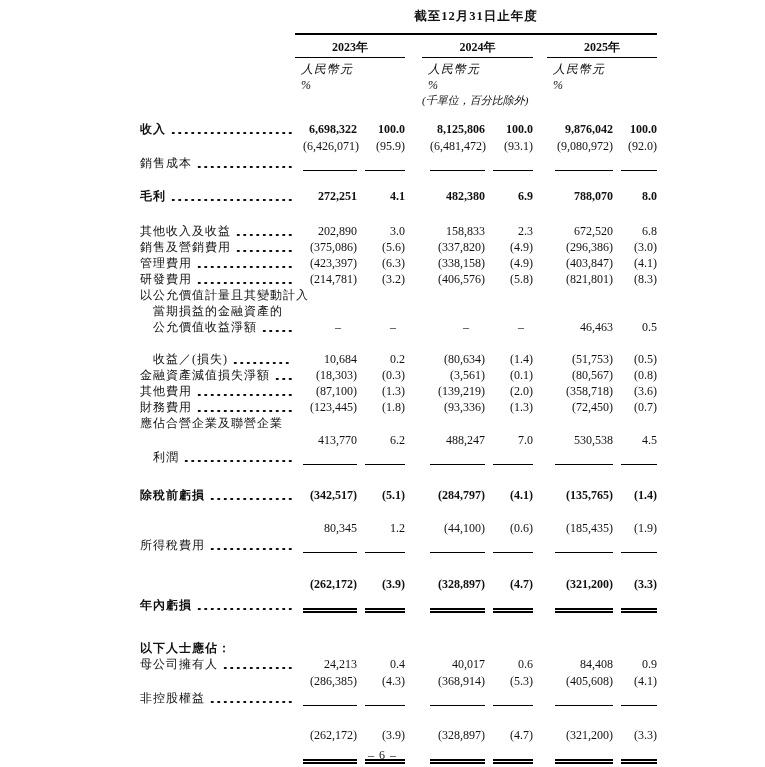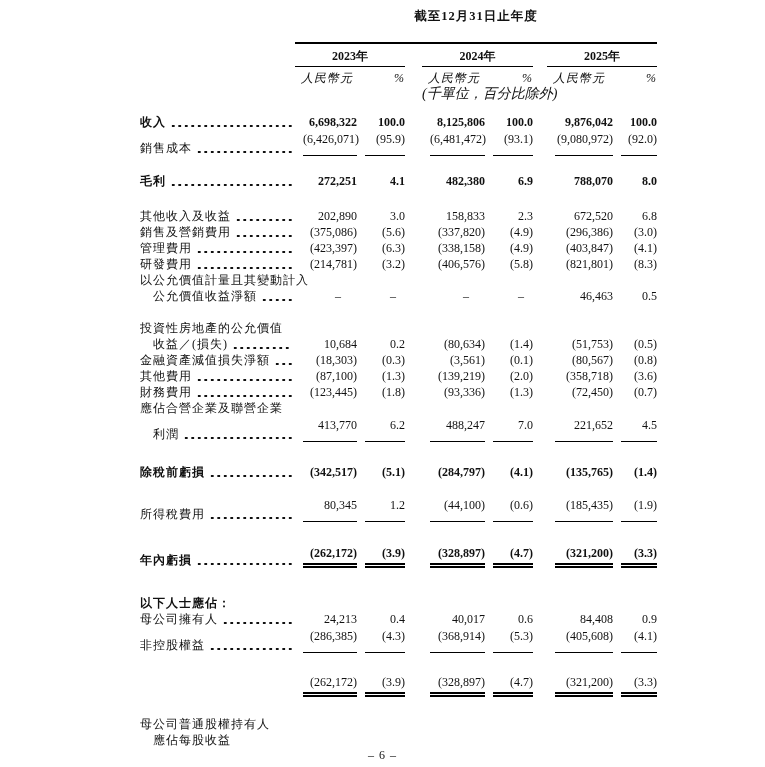--- a/index.html
+++ b/index.html
@@ -5,30 +5,30 @@
   html,body{margin:0;padding:0;}
   body{
     width:765px;height:767px;background:#ffffff;position:relative;overflow:hidden;
     font-family:"Liberation Serif","DejaVu Serif",serif;color:#111;
   }
   .doc{position:absolute;left:120px;top:8px;}
   table.fin{border-collapse:collapse;table-layout:fixed;width:537px;}
   td{padding:0;margin:0;vertical-align:bottom;font-size:12px;line-height:16px;}
   
   .title-td{text-align:center;font-weight:700;letter-spacing:1px;font-size:12.5px;
-            border-bottom:2px solid #000;padding-bottom:18px;}
+            border-bottom:2px solid #000;padding-bottom:9px;}
   .year-td{text-align:center;font-weight:700;border-bottom:1.5px solid #000;padding:4px 0 2px 0;}
   .cur-td{padding-top:3px;}
-  .cur-flex{display:flex;justify-content:space-between;font-style:italic;padding-left:6px;letter-spacing:1px;}
-  .note-td{text-align:left;font-style:italic;font-size:14px;line-height:15px;white-space:nowrap;}
+  .cur-flex{display:flex;justify-content:space-between;font-style:italic;padding-left:6px;letter-spacing:1px;flex-direction:column;}
+  .note-td{text-align:left;font-style:italic;font-size:11px;line-height:15px;white-space:nowrap;}
   
   .a,.p{text-align:right;}
   .v{white-space:nowrap;}
-  .ru-s{border-bottom:1.5px solid #000;padding-bottom:8px;margin-left:8px;margin-top:1px;}
-  .ru-d{border-bottom:5px double #000;padding-bottom:2px;margin-left:8px;margin-top:1px;}
+  .ru-s{border-bottom:1.5px solid #000;padding-bottom:16px;margin-left:8px;margin-top:1px;}
+  .ru-d{border-bottom:5px double #000;padding-bottom:16px;margin-left:8px;margin-top:1px;}
   .dash-a{padding-right:16px;}
   .dash-p{padding-right:9px;}
   tr.b td{font-weight:700;}
   .lblflex{display:flex;}
   .t{letter-spacing:1px;white-space:nowrap;margin-left:20px;}
   .ind{padding-left:13px;}
   .dots{flex:1;align-self:flex-end;height:4px;margin:0 3px 2px 4px;
         background:radial-gradient(circle,#111 1.1px,transparent 1.5px);
         background-size:6.5px 4px;background-repeat:repeat-x;background-position:left bottom;}
   .footer{position:absolute;left:0;top:748px;width:765px;text-align:center;font-size:12px;letter-spacing:1px;}
@@ -297,20 +297,23 @@
             <div class="v">(821,801)</div>
           </td>
           <td class="p">
             <div class="v">(8.3)</div>
           </td>
         </tr>
         <tr>
           <td colspan="9"><span class="t">以公允價值計量且其變動計入</span></td>
         </tr>
         <tr>
+          <td colspan="9"><span class="t ind">當期損益的金融資產的</span></td>
+        </tr>
+        <tr>
           <td>
             <div class="lblflex">
               <span class="t ind">公允價值收益淨額</span>
               <span class="dots"></span>
             </div>
           </td>
           <td class="a">
             <div class="v dash-a">–</div>
           </td>
           <td class="p">
@@ -328,23 +331,20 @@
             <div class="v">46,463</div>
           </td>
           <td class="p">
             <div class="v">0.5</div>
           </td>
         </tr>
         <tr style="height: 16px;">
           <td colspan="9"></td>
         </tr>
         <tr>
-          <td colspan="9"><span class="t">投資性房地產的公允價值</span></td>
-        </tr>
-        <tr>
           <td>
             <div class="lblflex">
               <span class="t ind">收益／(損失)</span>
               <span class="dots"></span>
             </div>
           </td>
           <td class="a">
             <div class="v">10,684</div>
           </td>
           <td class="p">
@@ -467,21 +467,21 @@
           </td>
           <td class="g"></td>
           <td class="a">
             <div class="v ru-s">488,247</div>
           </td>
           <td class="p">
             <div class="v ru-s">7.0</div>
           </td>
           <td class="g"></td>
           <td class="a">
-            <div class="v ru-s">221,652</div>
+            <div class="v ru-s">530,538</div>
           </td>
           <td class="p">
             <div class="v ru-s">4.5</div>
           </td>
         </tr>
         <tr style="height: 22px;">
           <td colspan="9"></td>
         </tr>
         <tr class="b">
           <td>

